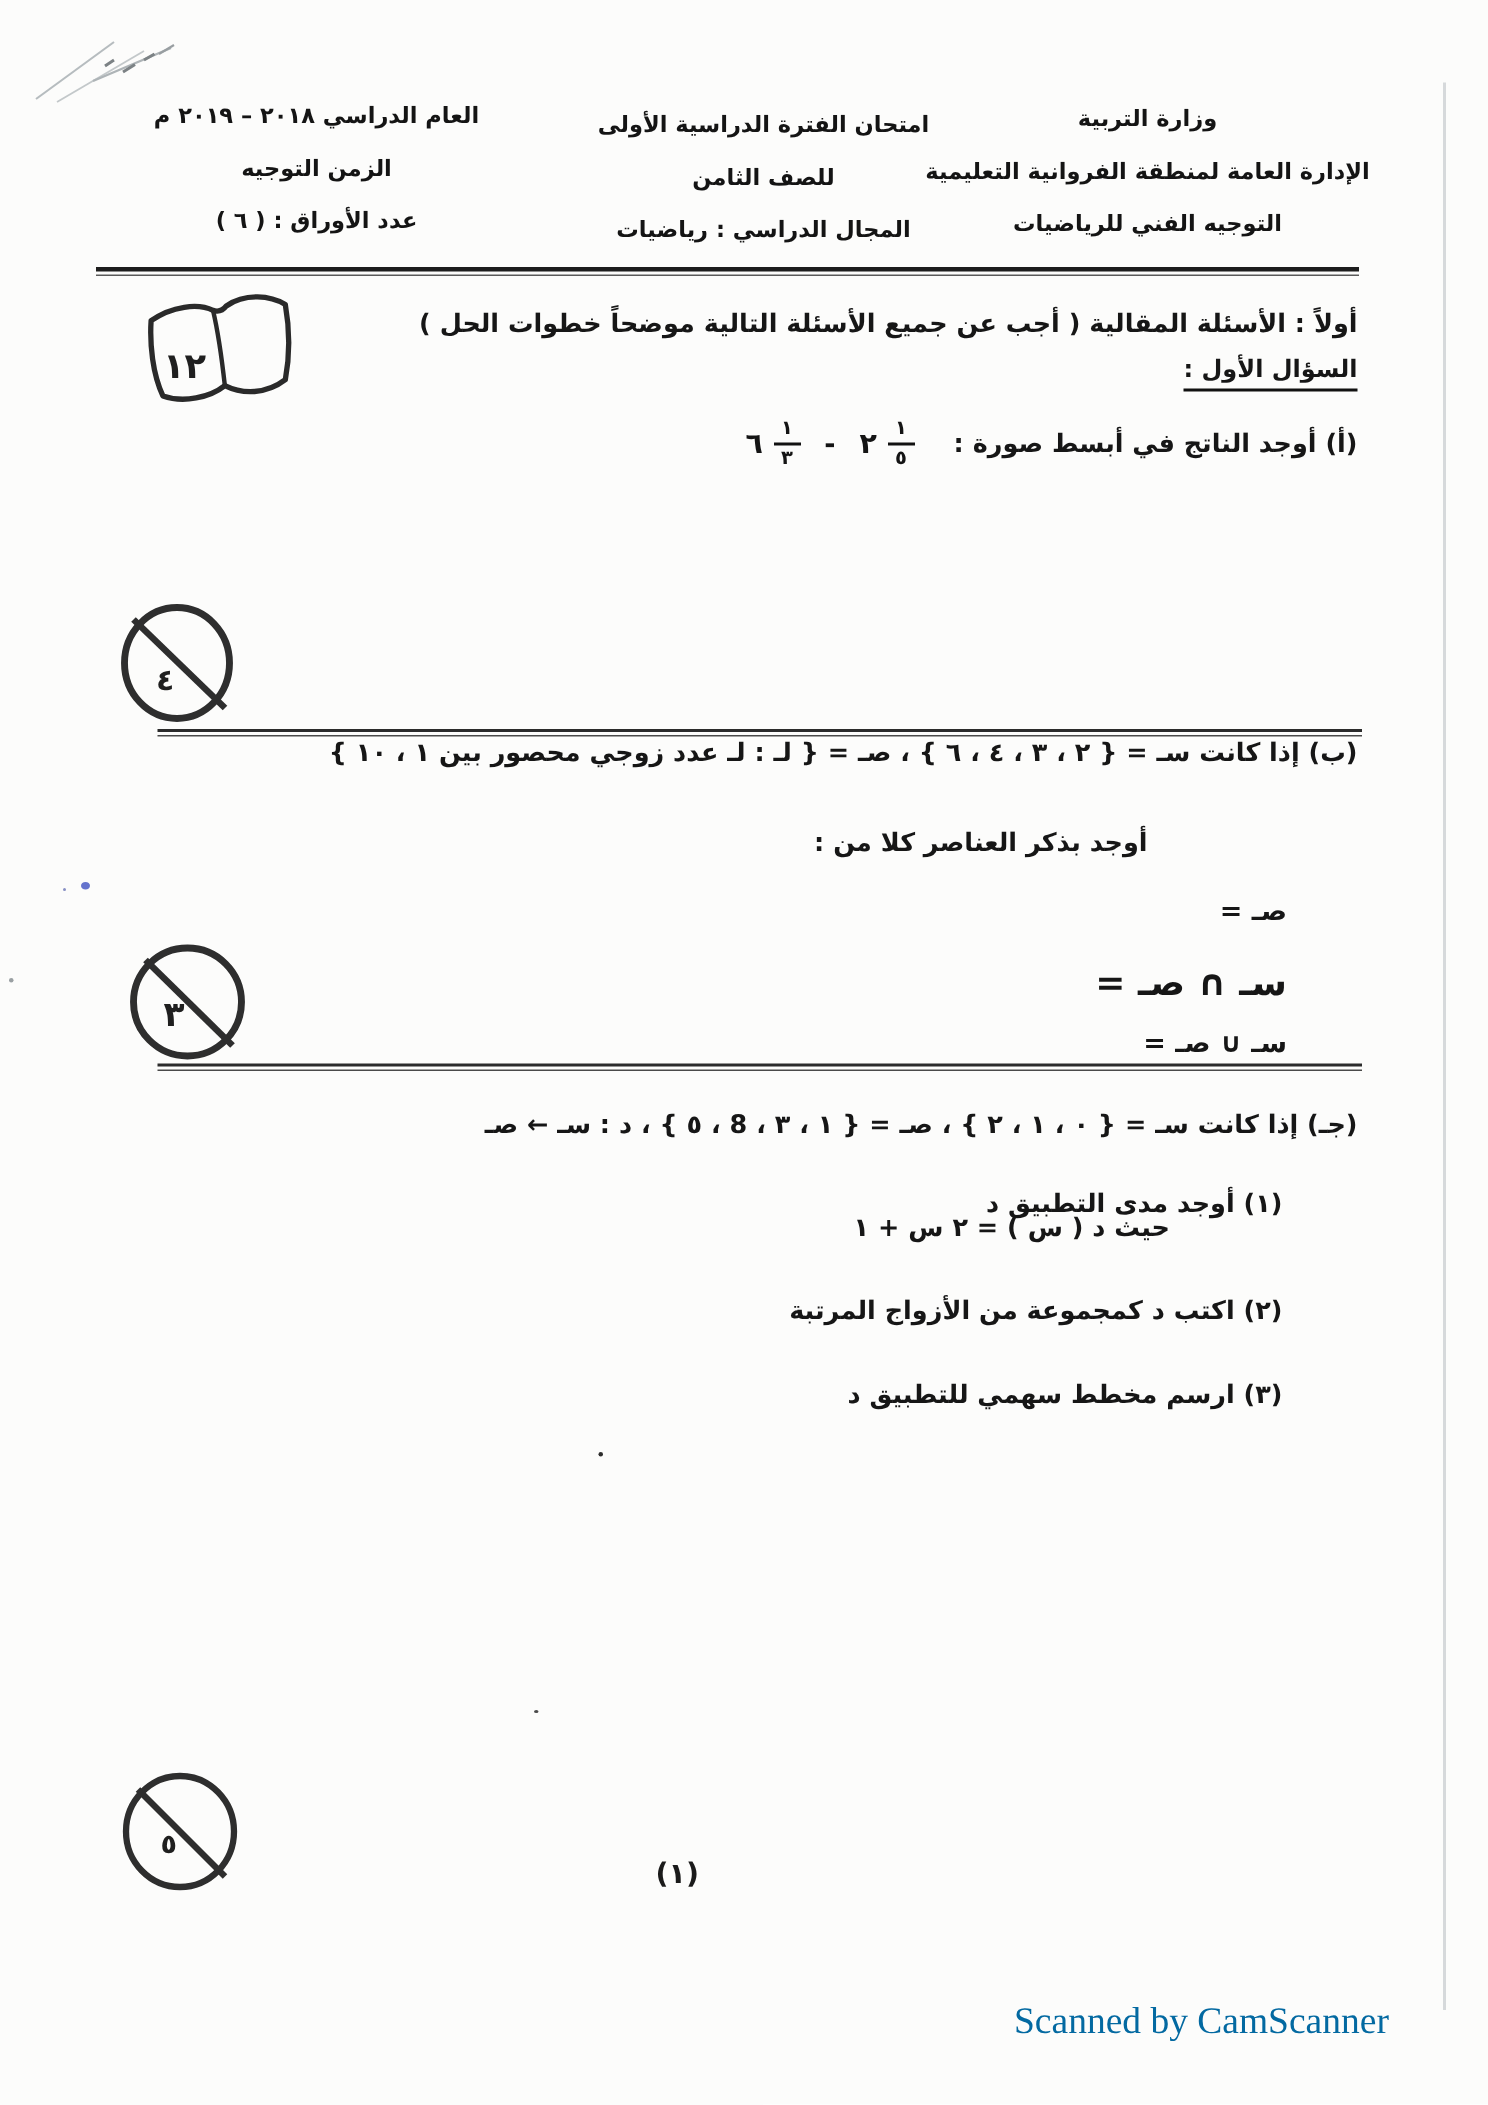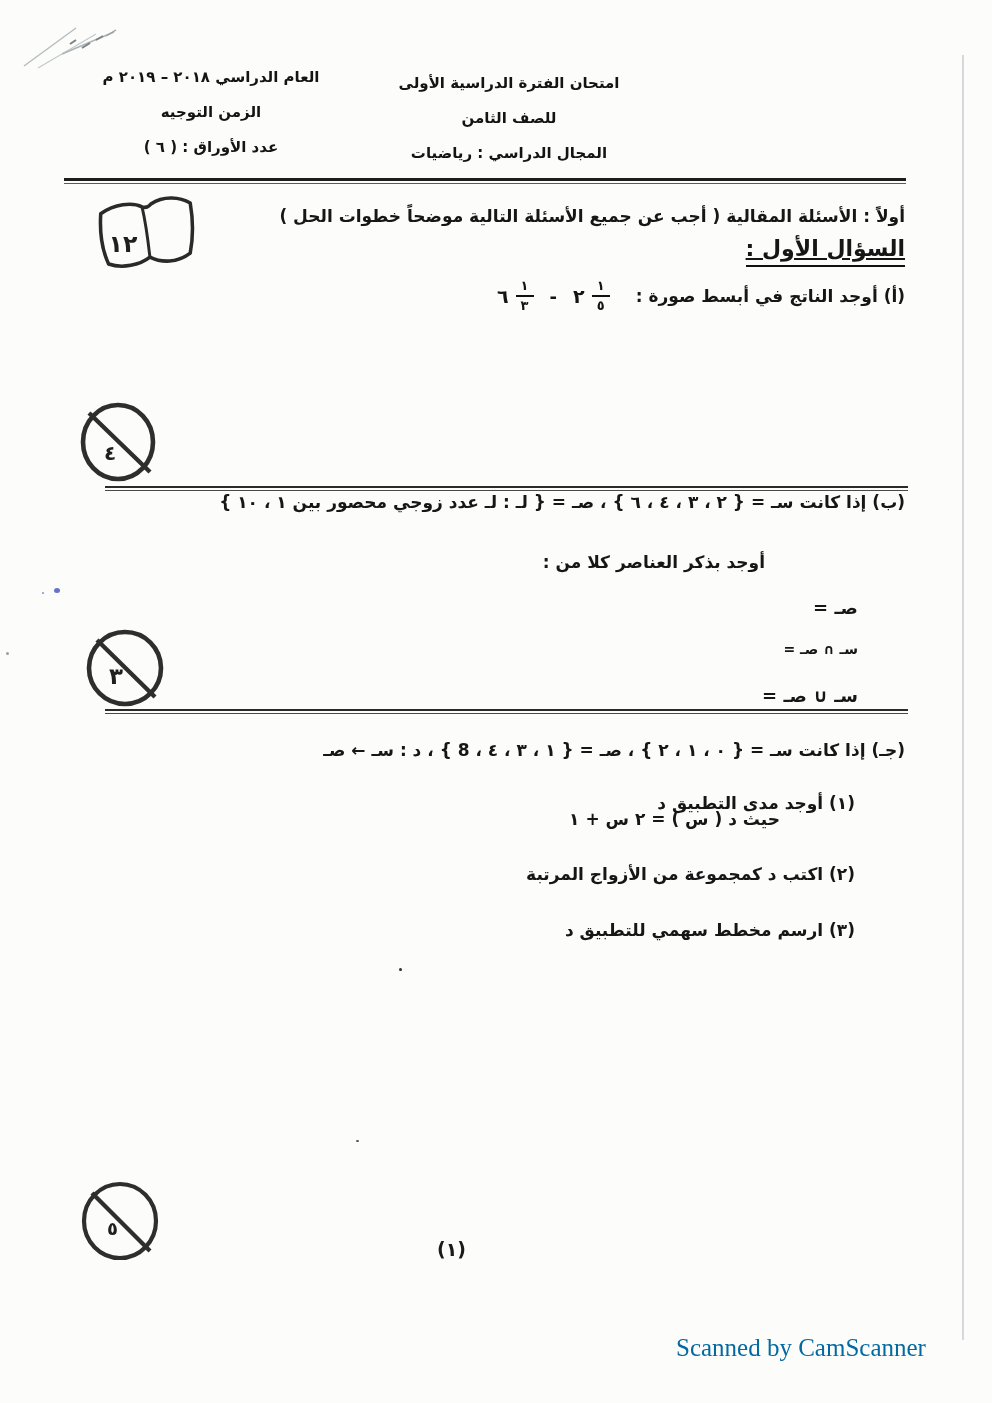--- a/index.html
+++ b/index.html
@@ -28,21 +28,21 @@
     direction:rtl;font-weight:bold;color:#141414;font-size:15px;white-space:nowrap;
   }
   .rule-thick{
     position:absolute;height:2px;
     border-top:3px solid #1d1d1d;border-bottom:1px solid #5a5a5a;
   }
   .rule-double{
     position:absolute;height:2px;
     border-top:2px solid #2b2b2b;border-bottom:1px solid #4a4a4a;
   }
-  .title-underline{border-bottom:2px solid #111;padding-bottom:4px;font-size:22px;text-decoration:underline;}
+  .title-underline{border-bottom:2px solid #111;padding-bottom:4px;font-size:16px;}
   .expr{
     position:absolute;direction:ltr;display:flex;align-items:center;gap:7px;
     font-weight:bold;color:#141414;
   }
   .expr .int{font-size:19px;}
   .expr .minus{font-size:18px;margin:0 9px;}
   .frac{display:inline-flex;flex-direction:column;align-items:center;font-size:13px;line-height:1.1;font-weight:bold;}
   .frac .num{padding:0 5px 2px;border-bottom:2px solid #111;}
   .frac .den{padding-top:2px;}
   .stamp{position:absolute;}
@@ -61,20 +61,25 @@
 <div class="page">
 
   <svg class="stamp" style="left:18px;top:14px;" width="130" height="60" viewBox="0 0 130 60">
     <path d="M6,52 L58,14" stroke="#b6bcbf" stroke-width="1.4" fill="none"></path>
     <path d="M20,54 L78,20" stroke="#c3c8ca" stroke-width="1.2" fill="none"></path>
     <path d="M44,40 L96,18" stroke="#aeb4b7" stroke-width="1.6" fill="none"></path>
     <path d="M52,30 l6,-4 M64,34 l8,-5 M78,26 l7,-4" stroke="#7c8285" stroke-width="2" fill="none"></path>
     <path d="M88,22 l10,-6" stroke="#989ea1" stroke-width="1.4" fill="none"></path>
   </svg>
 
+  <div class="hcol" style="left:600px;top:70px;width:330px;">
+    <div class="hline">وزارة التربية</div>
+    <div class="hline">الإدارة العامة لمنطقة الفروانية التعليمية</div>
+    <div class="hline">التوجيه الفني للرياضيات</div>
+  </div>
 
   <div class="hcol" style="left:378px;top:74px;width:262px;">
     <div class="hline">امتحان الفترة الدراسية الأولى</div>
     <div class="hline">للصف الثامن</div>
     <div class="hline">المجال الدراسي : رياضيات</div>
   </div>
 
   <div class="hcol" style="left:82px;top:68px;width:258px;">
     <div class="hline">العام الدراسي ٢٠١٨ – ٢٠١٩ م</div>
     <div class="hline">الزمن التوجيه</div>
@@ -115,36 +120,36 @@
     <text x="26" y="60" font-size="20" font-weight="bold" fill="#1f1f1f">٤</text>
   </svg>
 
   <div class="rule-double" style="left:105px;top:486px;width:803px;"></div>
 
   <div class="ar" style="right:87px;top:492px;">(ب) إذا كانت سـ = { ٢ ، ٣ ، ٤ ، ٦ }  ،  صـ = { لـ : لـ  عدد زوجي محصور بين ١ ، ١٠ }</div>
 
   <div class="ar" style="right:227px;top:552px;">أوجد بذكر العناصر كلا من  :</div>
 
   <div class="ar" style="right:134px;top:597px;font-size:18px;">صـ =</div>
-  <div class="ar" style="right:134px;top:641px;font-size:14px;">سـ ∩ صـ =</div>
+  <div class="ar" style="right:134px;top:641px;font-size:24px;">سـ ∩ صـ =</div>
   <div class="ar" style="right:134px;top:685px;font-size:18px;">سـ ∪ صـ =</div>
 
   <svg class="stamp" style="left:85px;top:628px;" width="80" height="82" viewBox="0 0 80 82">
     <ellipse cx="40" cy="40" rx="36" ry="36" fill="none" stroke="#2e2e2e" stroke-width="4.6"></ellipse>
     <line x1="12" y1="12" x2="70" y2="69" stroke="#2e2e2e" stroke-width="4.4"></line>
     <text x="24" y="56" font-size="23" font-weight="bold" fill="#1f1f1f">٣</text>
   </svg>
 
   <div class="speck" style="left:6px;top:652px;width:3px;height:3px;background:#9aa0a3;"></div>
   <div class="speck" style="left:54px;top:588px;width:6px;height:5px;background:#4a5bc4;opacity:.85;"></div>
   <div class="speck" style="left:42px;top:592px;width:2px;height:2px;background:#8890c4;"></div>
 
   <div class="rule-double" style="left:105px;top:709px;width:803px;"></div>
 
-  <div class="ar" style="right:87px;top:740px;">(جـ) إذا كانت  سـ = { ٠ ، ١ ، ٢ }  ،  صـ = { ١ ، ٣ ، ٤ ، 8 }   ،   د : سـ ← صـ</div>
+  <div class="ar" style="right:87px;top:740px;">(جـ) إذا كانت  سـ = { ٠ ، ١ ، ٢ }  ،  صـ = { ١ ، ٣ ، 8 ، ٥ }   ،   د : سـ ← صـ</div>
 
   <div class="ar" style="right:212px;top:809px;">حيث د ( س ) = ٢ س + ١</div>
 
   <div class="ar" style="right:137px;top:793px;">(١) أوجد مدى التطبيق  د</div>
   <div class="ar" style="right:137px;top:864px;">(٢) اكتب د كمجموعة من الأزواج المرتبة</div>
   <div class="ar" style="right:137px;top:920px;">(٣) ارسم مخطط سهمي للتطبيق  د</div>
 
   <div class="speck" style="left:399px;top:968px;width:3px;height:3px;background:#2c2c2c;"></div>
   <div class="speck" style="left:356px;top:1140px;width:3px;height:2px;background:#4a4a4a;"></div>
 

